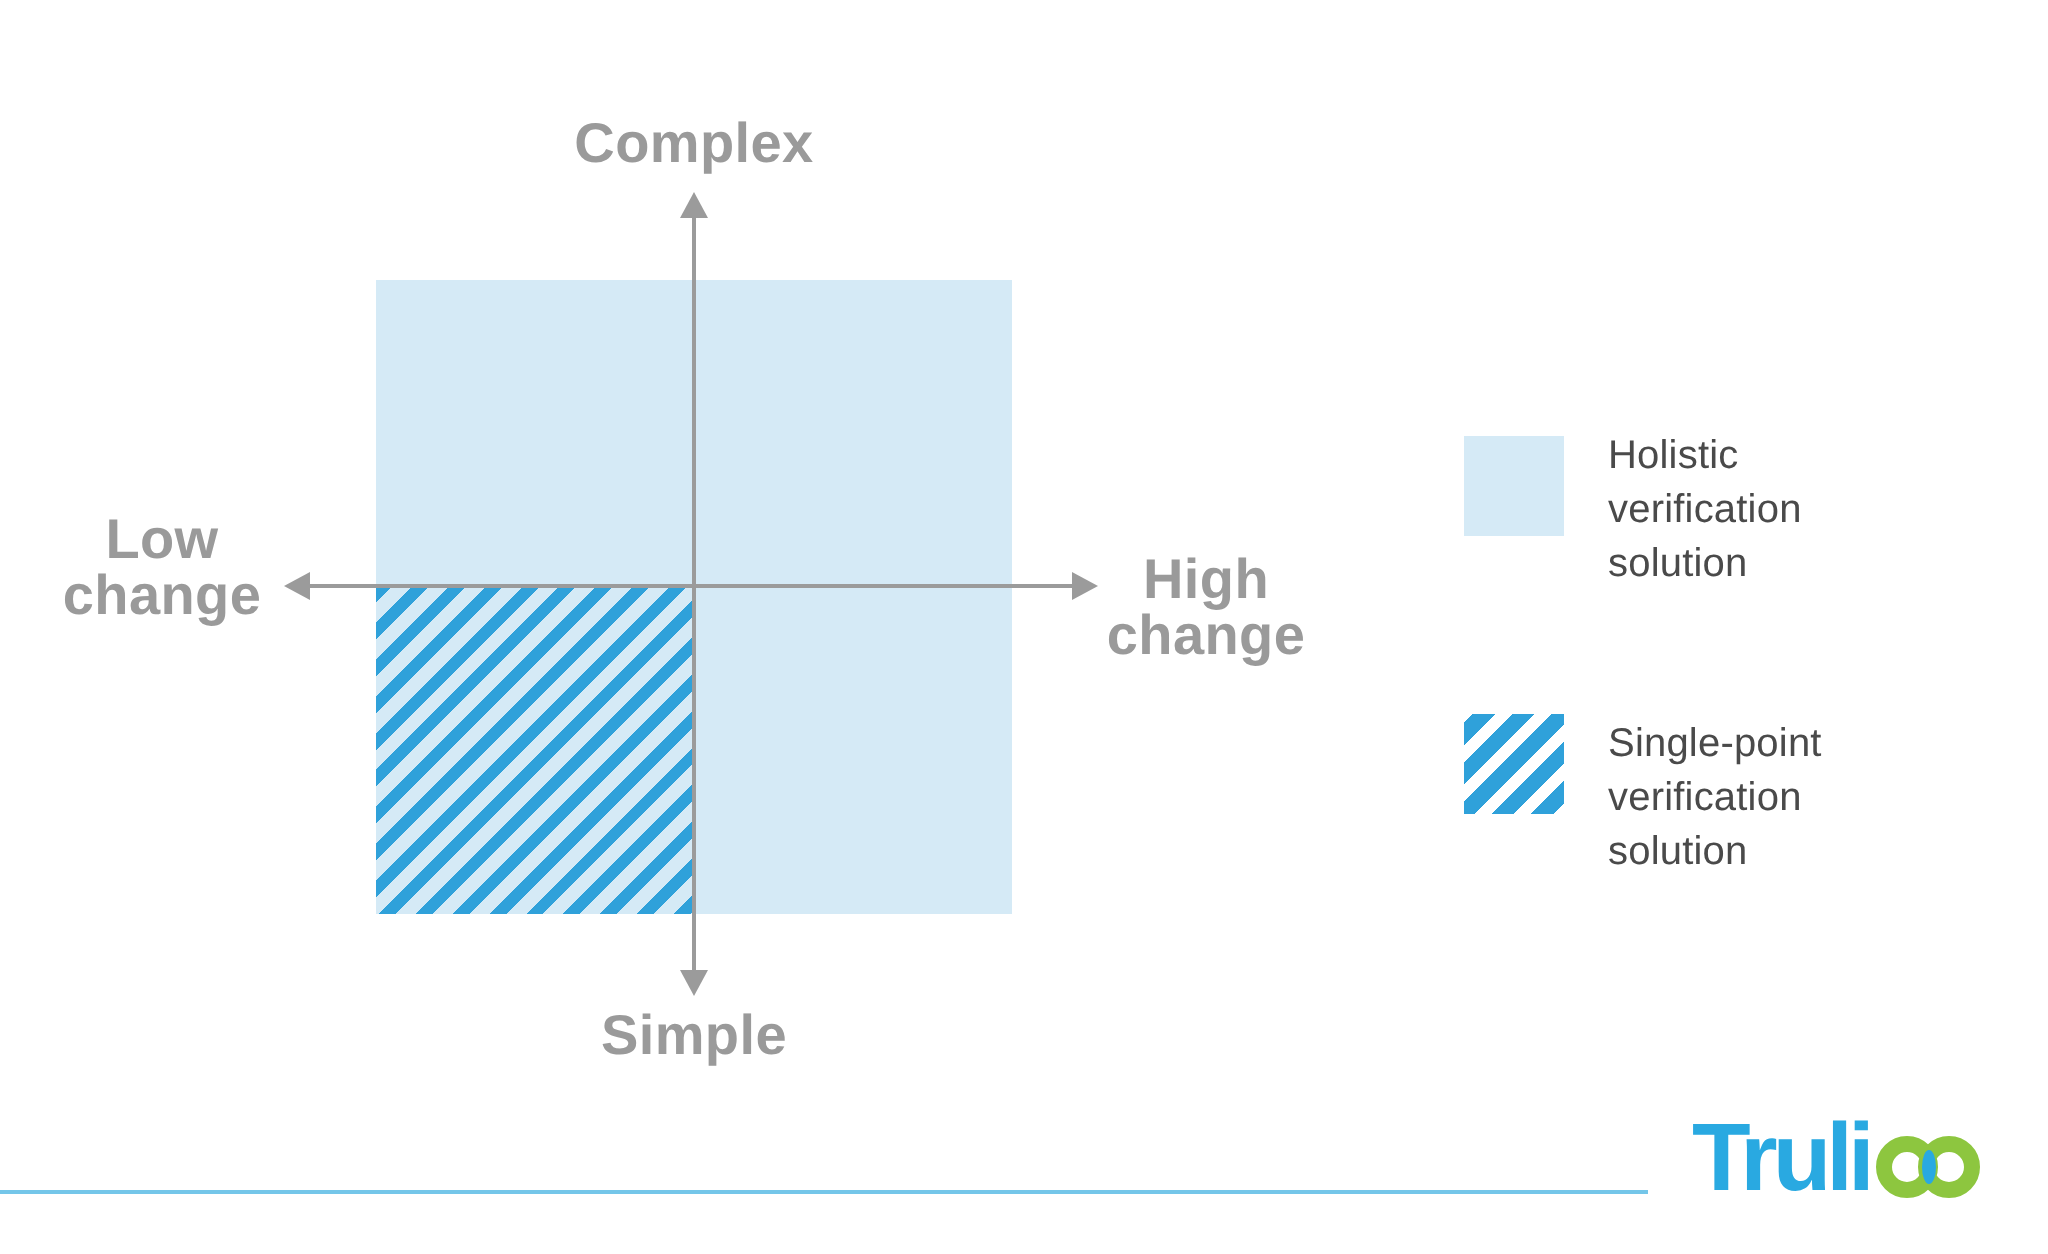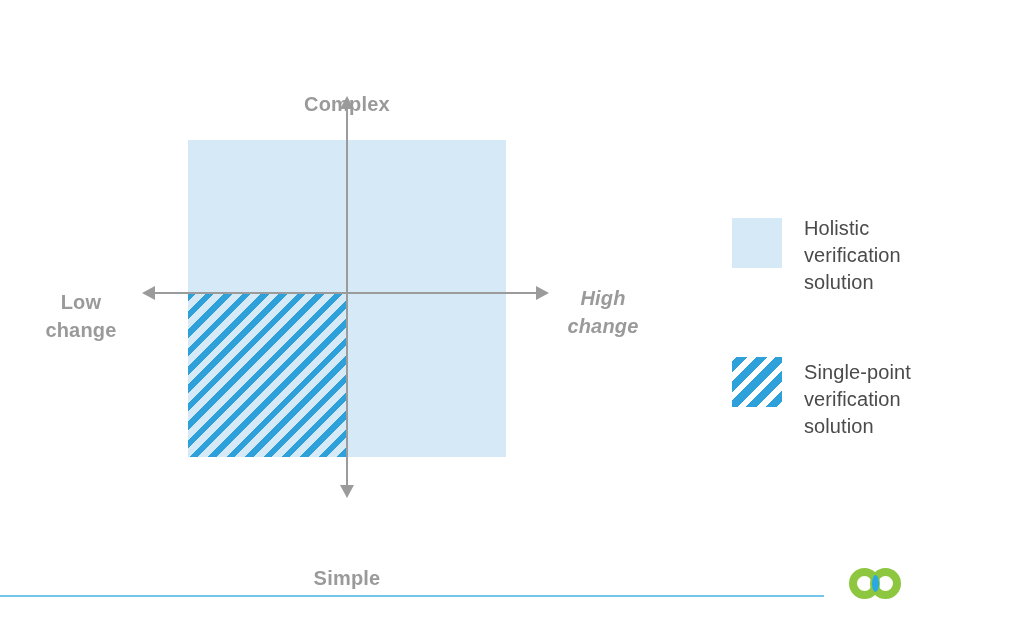--- a/index.html
+++ b/index.html
@@ -49,30 +49,29 @@
   .arrow-right {
     left: 536px; top: 286px;
     border-top: 7px solid transparent; border-bottom: 7px solid transparent;
     border-left: 13px solid #9b9b9b;
   }
 
   .axis-label {
     position: absolute;
     color: #9a9a9a;
     font-weight: bold;
-    font-size: 20px;
+    font-size: 28px;
     text-align: center;
     line-height: 28px;
     letter-spacing: 0.2px;
-    margin-top: 32px;
   }
   .label-top    { left: 247px; top: 58px;  width: 200px; }
-  .label-bottom { left: 247px; top: 532px; width: 200px; }
+  .label-bottom { left: 247px; top: 504px; width: 200px; }
   .label-left   { left: 11px;  top: 256px; width: 140px; }
-  .label-right  { left: 533px; top: 252px; width: 140px; font-style: italic; }
+  .label-right  { left: 533px; top: 276px; width: 140px; }
 
   
   .legend-swatch {
     position: absolute;
     left: 732px;
     width: 50px; height: 50px;
   }
   .swatch-holistic { top: 218px; background: #d5eaf6; }
   .swatch-single-point {
     top: 357px;
@@ -159,20 +158,21 @@
 
   <div class="legend-swatch swatch-holistic"></div>
   <div class="legend-label legend-label-1">Holistic verification solution</div>
 
   <div class="legend-swatch swatch-single-point"></div>
   <div class="legend-label legend-label-2">Single-point verification solution</div>
 
   <div class="footer-rule"></div>
 
   <div class="logo">
+    <span class="logo-word">Truli</span>
     <span class="logo-rings" title="oo">
       <span class="logo-ring first"></span>
       <span class="logo-ring second"></span>
       <span class="logo-lens"></span>
     </span>
   </div>
 
 </div>
 
 </body></html>

